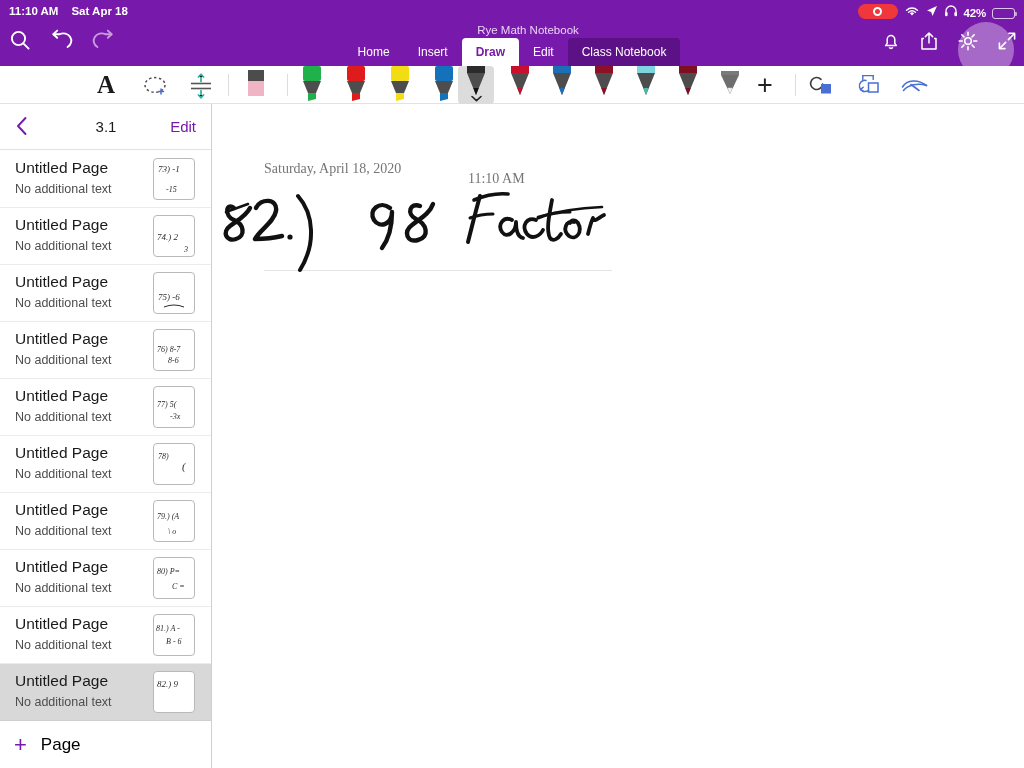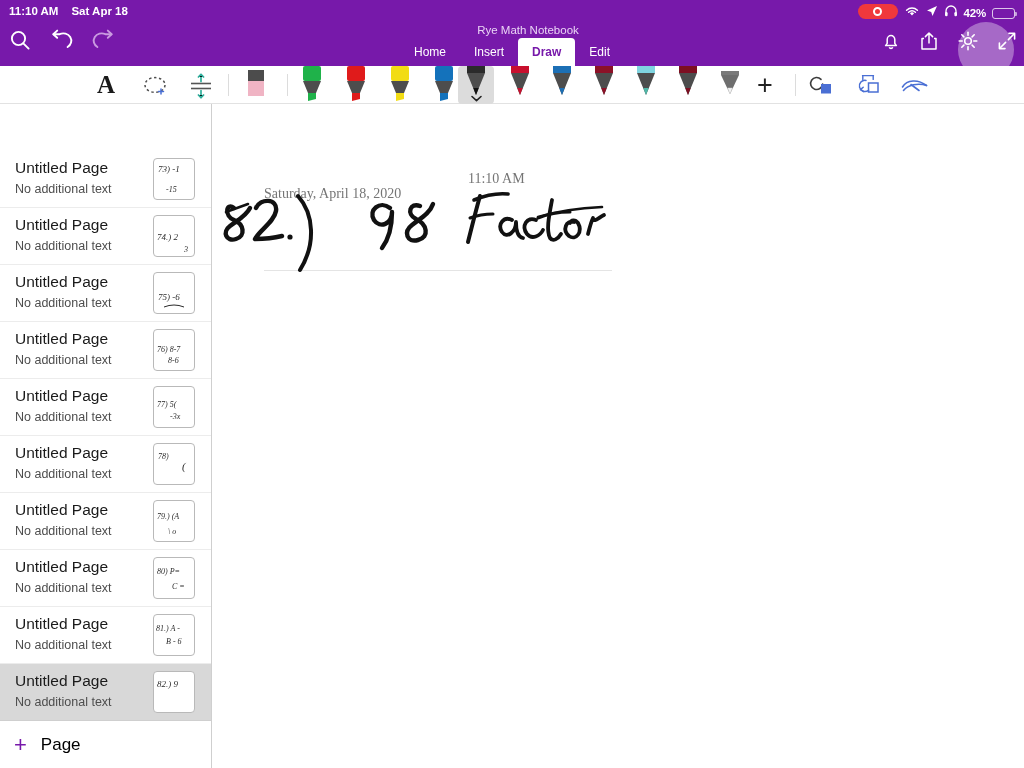--- a/index.html
+++ b/index.html
@@ -176,21 +176,21 @@
   
   .canvas {
     position: absolute; left: 212px; top: 104px;
     width: 812px; height: 664px; background: #ffffff;
   }
   .page-head-rule {
     position: absolute; left: 52px; top: 166px; width: 348px;
     height: 1px; background: #e4e4e4;
   }
   .page-date {
-    position: absolute; left: 52px; top: 82px;
+    position: absolute; left: 52px; top: 57px;
     font-size: 14px; color: #757575;
     font-family: "Liberation Serif", serif;
   }
   .page-time {
     position: absolute; left: 256px; top: 67px;
     font-size: 14px; color: #757575;
     font-family: "Liberation Serif", serif;
   }
   .ink-layer { position: absolute; left: 0; top: 0; }
 </style>
@@ -254,20 +254,21 @@
         <path d="M16.8 2.6 L20.7 6.3 L16.8 9.8" stroke="#c99ae0" stroke-width="1.9" fill="none" stroke-linecap="round" stroke-linejoin="round"></path>
       </svg>
     </span>
   </div>
 
   <div class="tabs">
     <div class="tab">Home</div>
     <div class="tab">Insert</div>
     <div class="tab active">Draw</div>
     <div class="tab">Edit</div>
+    <div class="tab highlight">Class Notebook</div>
   </div>
 
   <div class="ribbon-right">
     <span class="ribbon-icon">
       <svg width="22" height="22" viewBox="0 0 22 22">
         <path d="M5.6 15.6 h10.8 l-1.6-2.2 V9.4 a3.8 3.8 0 0 0-7.6 0 v4 Z" stroke="#fff" stroke-width="1.5" fill="none" stroke-linejoin="round"></path>
         <path d="M9.3 17.2 a1.8 1.8 0 0 0 3.4 0" stroke="#fff" stroke-width="1.5" fill="none"></path>
       </svg>
     </span>
     <span class="ribbon-icon">
@@ -462,20 +463,29 @@
   <span class="tb-ink-3">
     <svg width="30" height="20" viewBox="0 0 30 20">
       <path d="M2.5 11 C7 3.5, 18 3, 26.5 9.5" stroke="#4a6fd4" stroke-width="1.6" fill="none" stroke-linecap="round"></path>
       <path d="M26.5 9.5 C18 6.5, 8 9, 3.5 14.5" stroke="#4a6fd4" stroke-width="1.6" fill="none" stroke-linecap="round"></path>
       <path d="M11 8.5 L19 14.5" stroke="#4a6fd4" stroke-width="1.6" stroke-linecap="round"></path>
     </svg>
   </span>
 </div>
 
 <div class="sidebar">
+  <div class="sb-header">
+    <span class="sb-back">
+      <svg width="16" height="22" viewBox="0 0 16 22">
+        <path d="M11.5 3 L4 11 L11.5 19" stroke="#7719aa" stroke-width="1.9" fill="none" stroke-linecap="round" stroke-linejoin="round"></path>
+      </svg>
+    </span>
+    <div class="sb-section">3.1</div>
+    <div class="sb-edit">Edit</div>
+  </div>
 
   <div class="page-list">
 
     <div class="page-item">
       <div class="pi-title">Untitled Page</div>
       <div class="pi-sub">No additional text</div>
       <div class="pi-thumb">
         <svg width="42" height="42" viewBox="0 0 42 42">
           <text x="4" y="13" font-family="Liberation Serif, serif" font-size="9" fill="#2b2b2b" font-style="italic">73) -1</text>
           <text x="12" y="33" font-family="Liberation Serif, serif" font-size="8" fill="#2b2b2b" font-style="italic">-15</text>

